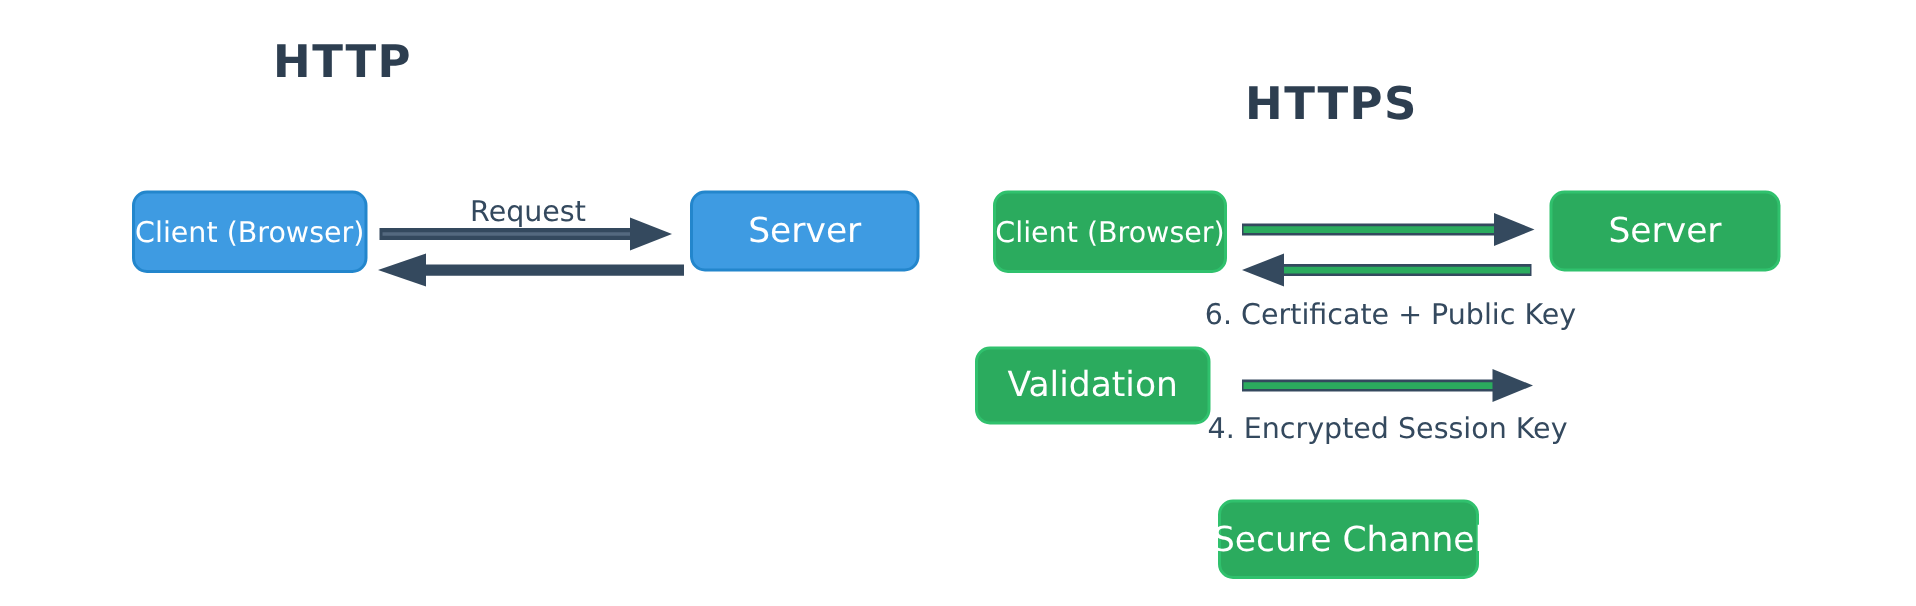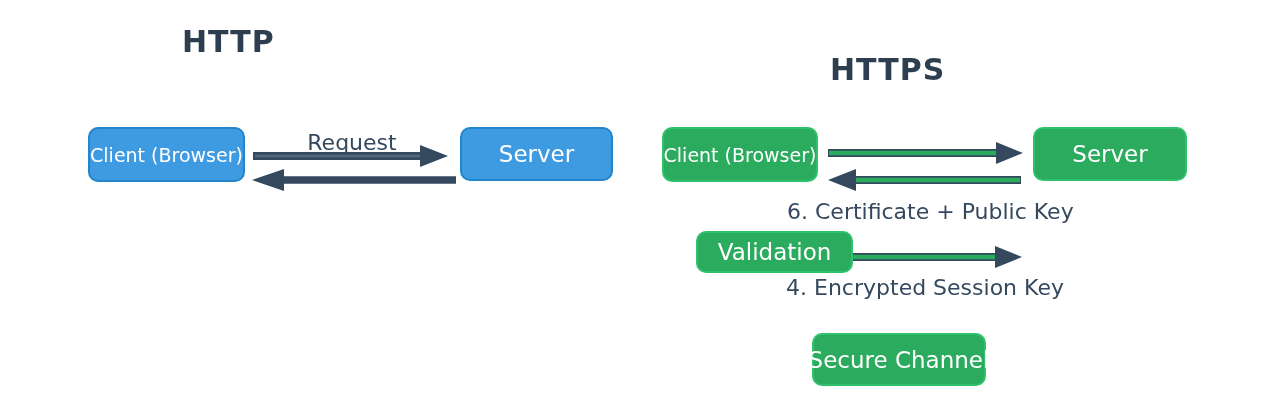--- a/index.html
+++ b/index.html
@@ -12,21 +12,21 @@
   body{background:var(--background);font-family:"DejaVu Sans","Liberation Sans",sans-serif;}
   .canvas{position:relative;width:1277px;height:404px;background:var(--background);overflow:hidden;}
   .arrow-layer{position:absolute;left:0;top:0;z-index:1;}
   .title{position:absolute;z-index:2;font-size:30px;font-weight:bold;letter-spacing:1px;
          color:var(--title);text-align:left;}
   .box{position:absolute;z-index:2;display:flex;align-items:center;justify-content:center;
        border-radius:10px;color:var(--box-text);font-size:23px;white-space:nowrap;
        box-sizing:border-box;}
   .box.blue{background:var(--blue-box);border:2px solid var(--blue-box-border);}
   .box.green{background:var(--green-box);border:2px solid var(--green-box-border);}
-  .arrow-label{position:absolute;z-index:2;font-size:22px;color:var(--label);
+  .arrow-label{position:absolute;z-index:2;font-size:19px;color:var(--label);
                text-align:center;white-space:nowrap;}
   .stroke-dark{stroke:var(--arrow);}
   .stroke-green{stroke:var(--green-box);}
   .stroke-core-http{stroke:var(--arrow-core-http);}
   .fill-dark{fill:var(--arrow);}
 </style>
 </head>
 <body>
 
 <div class="canvas">
@@ -61,19 +61,19 @@
   <div class="title" style="left:182px;top:24px;width:240px;">HTTP</div>
   <div class="title" style="left:830px;top:24px;width:240px;margin-top:28px;">HTTPS</div>
 
   <div class="box blue" style="left:88px;top:127px;width:157px;height:55px;font-size:19px;">Client (Browser)</div>
   <div class="box blue" style="left:460px;top:127px;width:153px;height:54px;">Server</div>
 
   <div class="arrow-label" style="left:252px;top:130px;width:200px;">Request</div>
 
   <div class="box green" style="left:662px;top:127px;width:156px;height:55px;font-size:19px;">Client (Browser)</div>
   <div class="box green" style="left:1033px;top:127px;width:154px;height:54px;">Server</div>
-  <div class="box green" style="left:696px;top:231px;width:157px;height:42px;">Validation</div>
+  <div class="box green" style="left:650px;top:231px;width:157px;height:52px;">Validation</div>
   <div class="box green" style="left:812px;top:333px;width:174px;height:53px;">Secure Channel</div>
 
   <div class="arrow-label" style="left:787px;top:199px;width:280px;">6. Certificate + Public Key</div>
   <div class="arrow-label" style="left:785px;top:275px;width:280px;">4. Encrypted Session Key</div>
 
 </div>
 
 </body></html>

